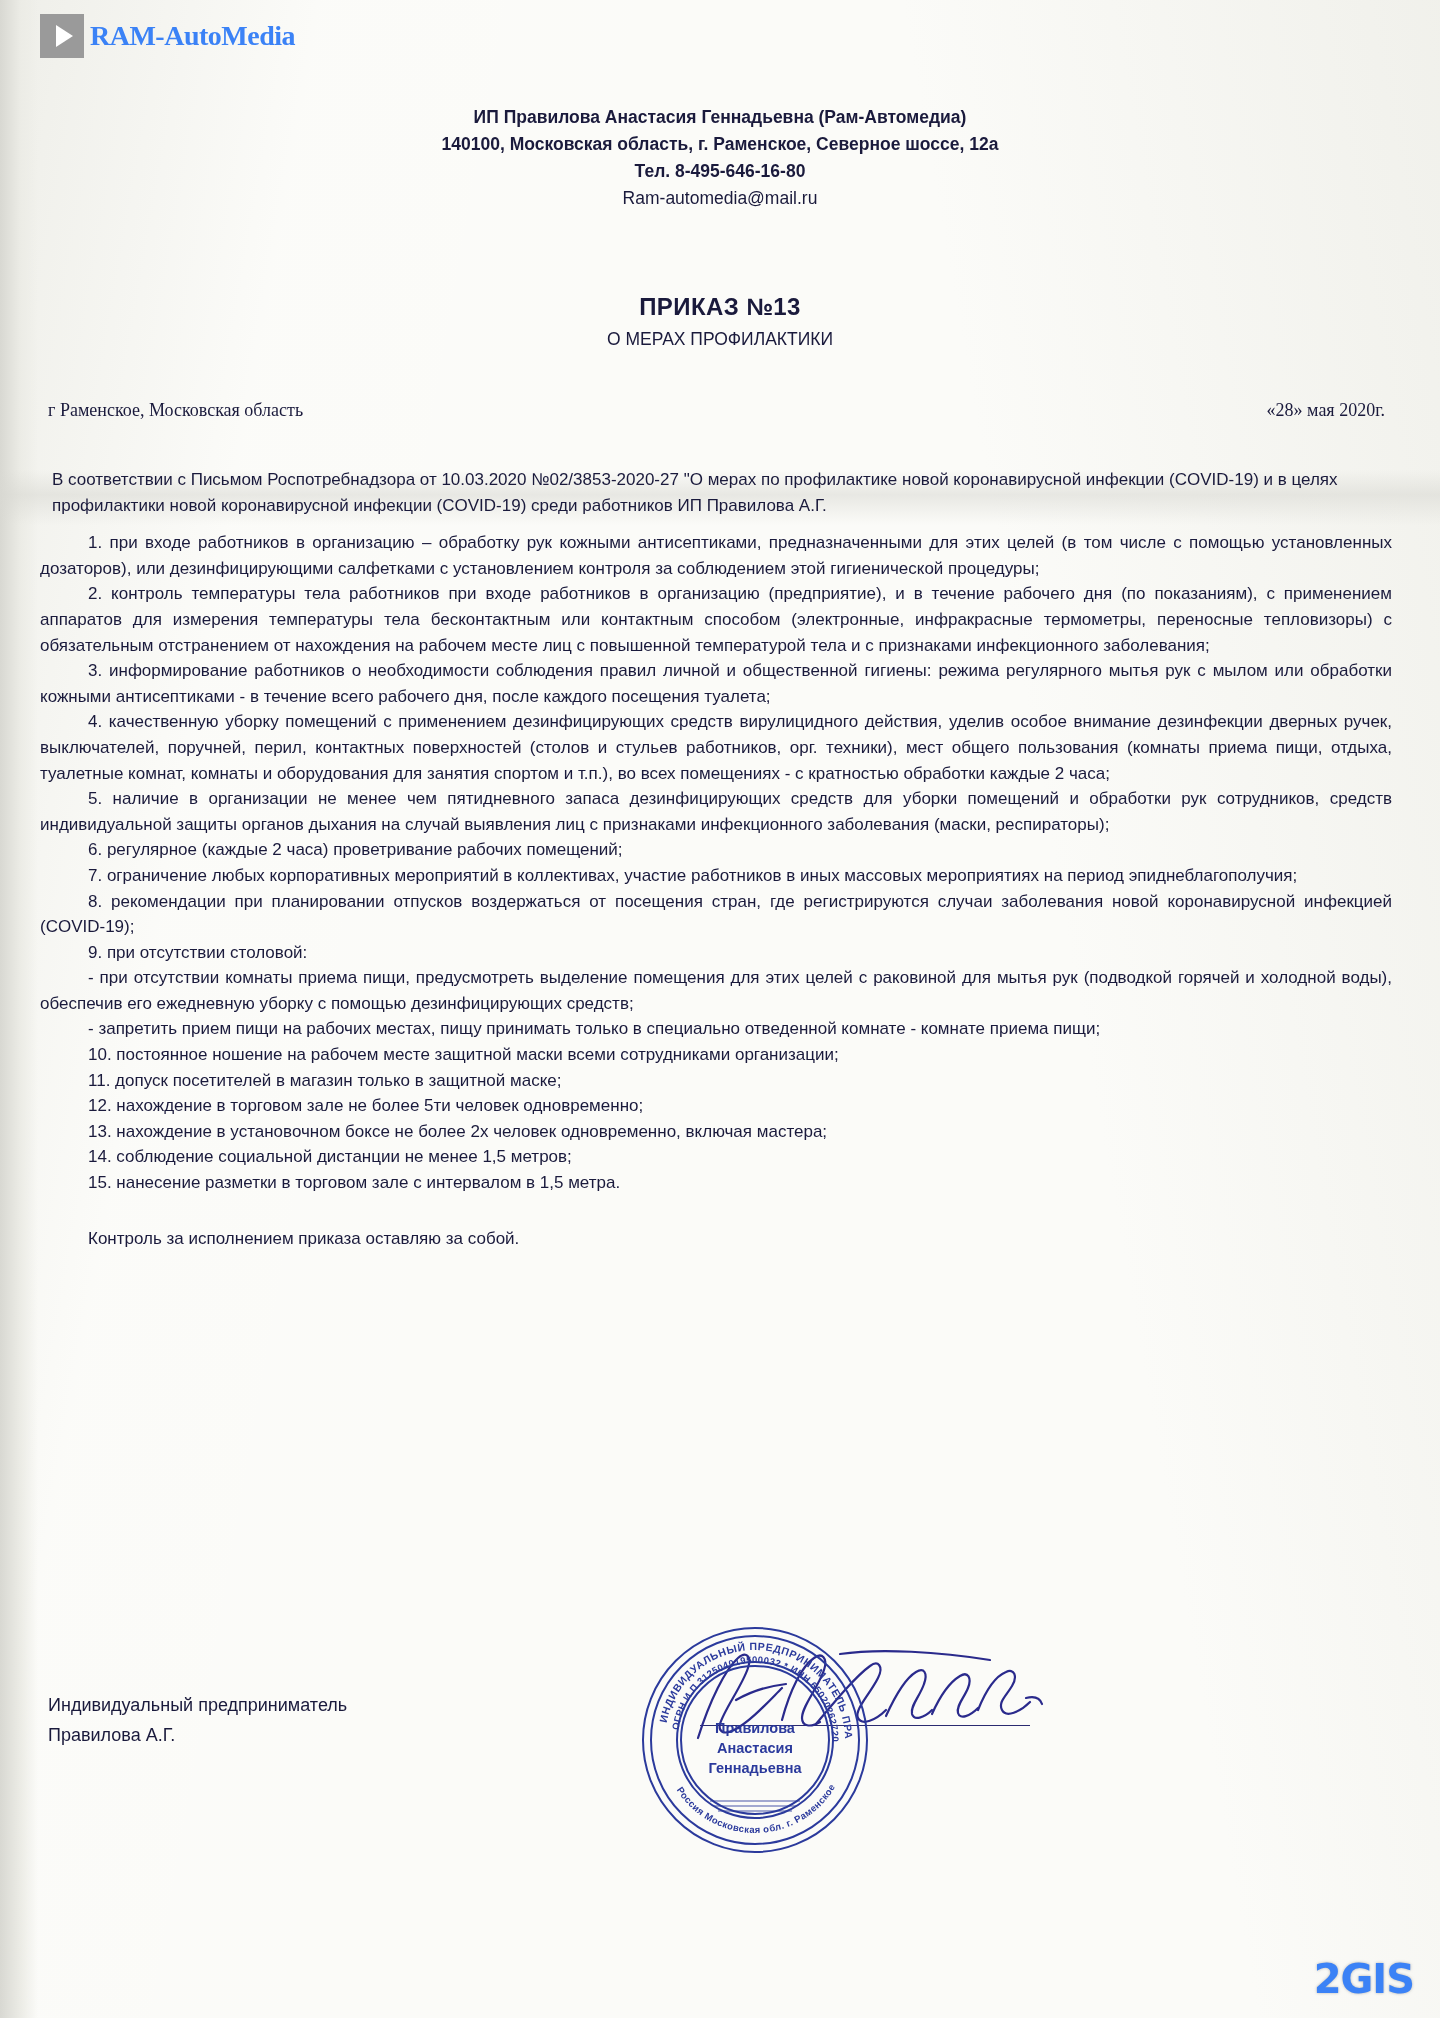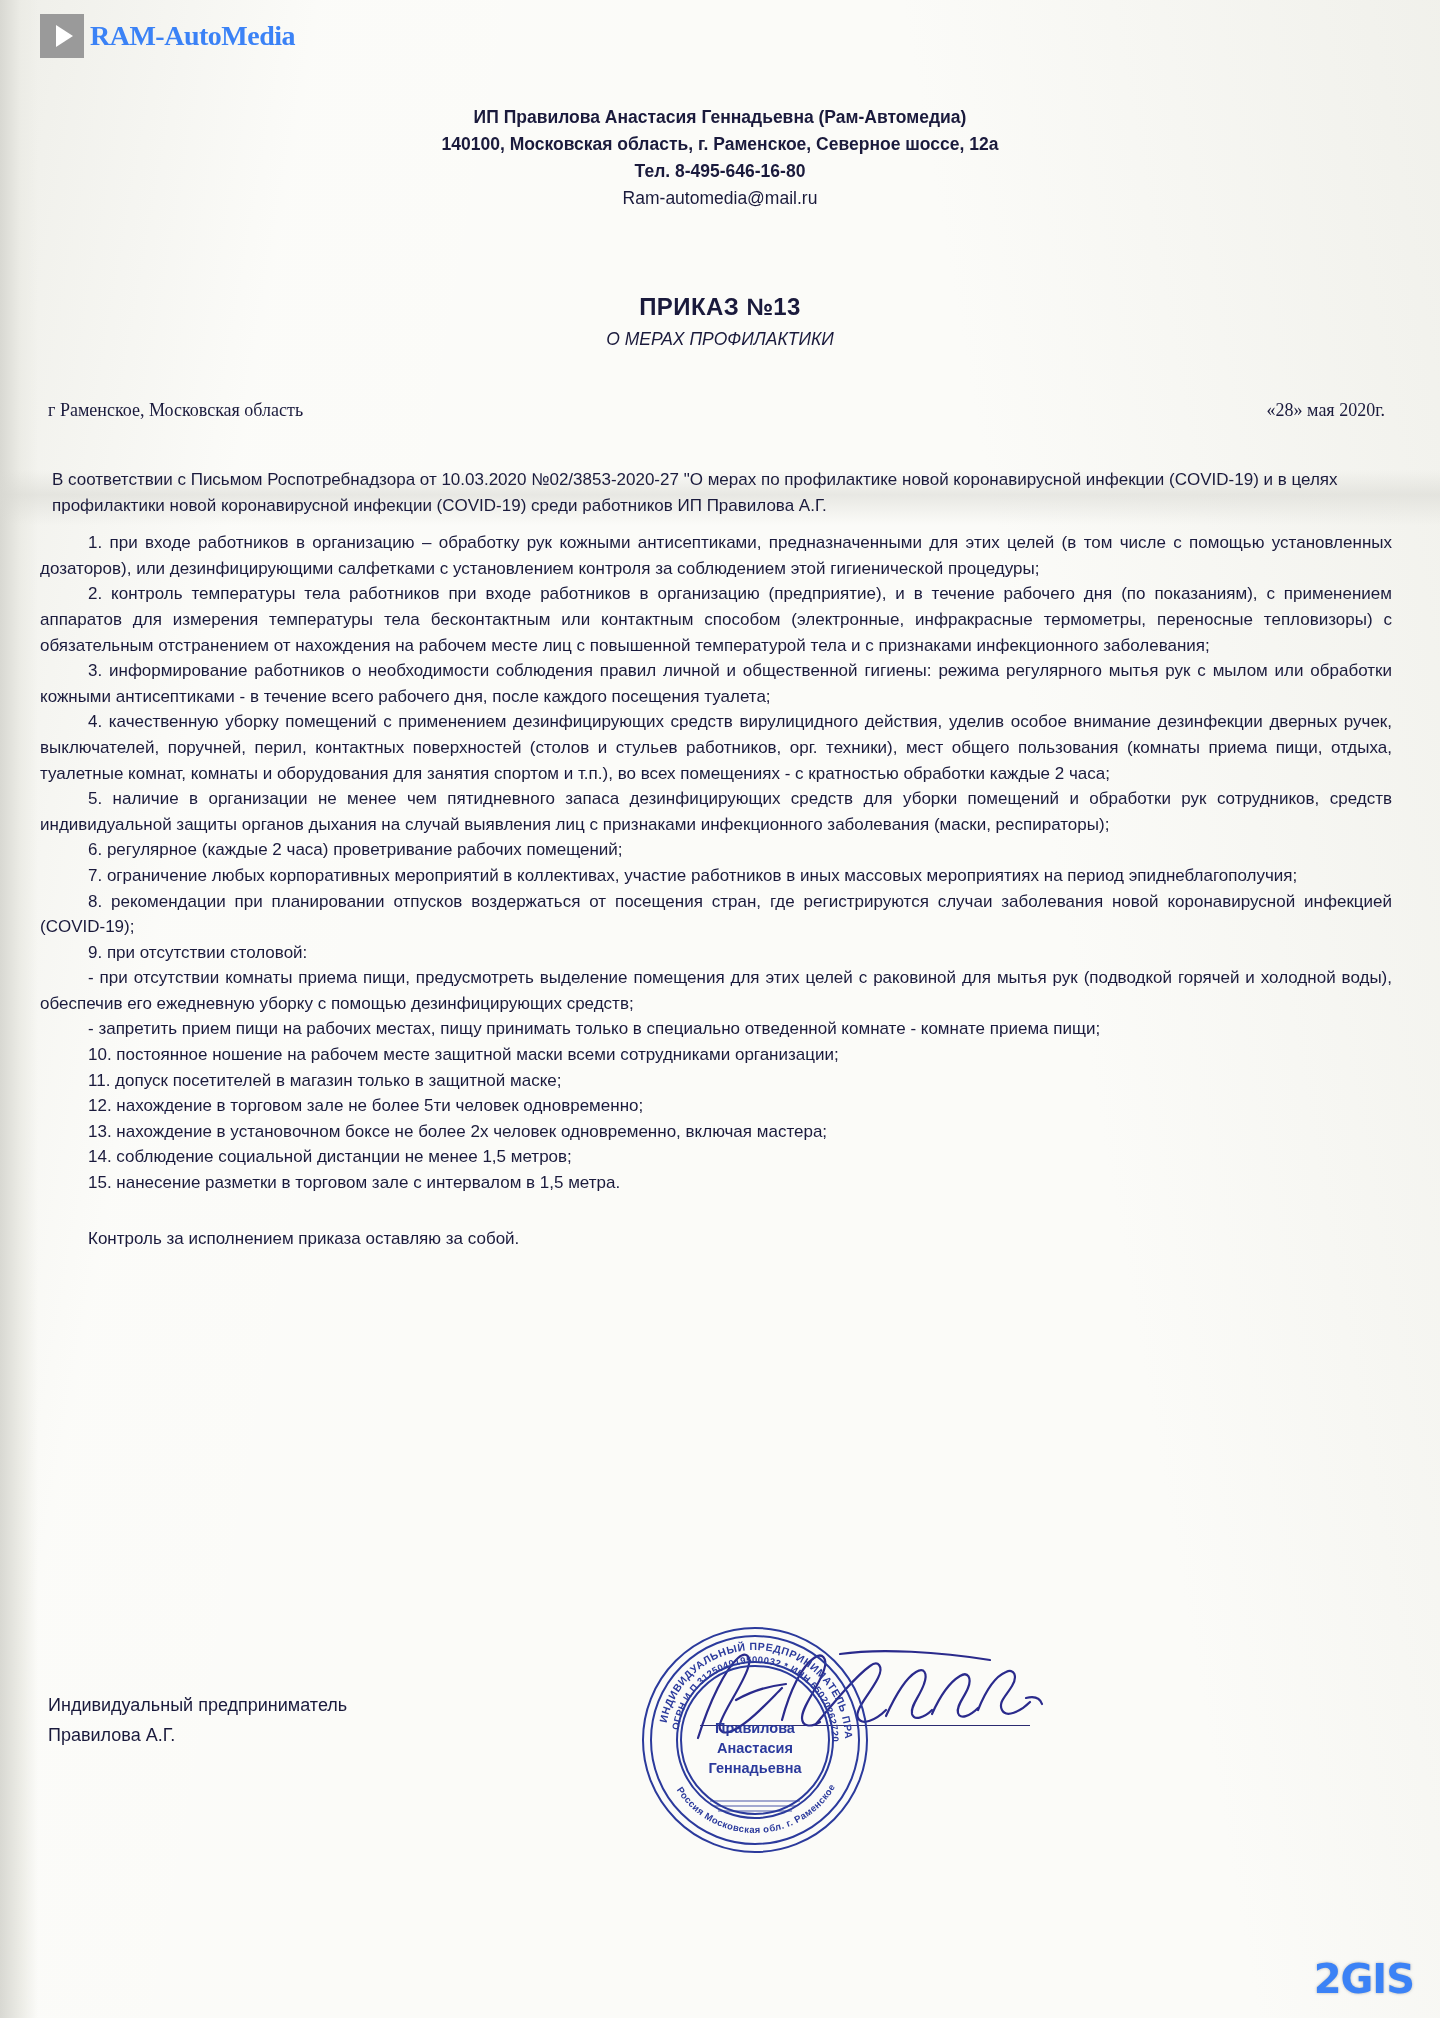--- a/index.html
+++ b/index.html
@@ -98,21 +98,20 @@
   .doc-title {
     font-size: 24px;
     font-weight: bold;
     line-height: 28px;
     letter-spacing: 0.4px;
   }
   .doc-subtitle {
     font-size: 17.5px;
     line-height: 28px;
     margin-top: 4px;
-    font-style: italic;
   }
 
   
   .meta-row {
     position: absolute;
     left: 48px;
     right: 55px;
     top: 400px;
     display: flex;
     justify-content: space-between;

